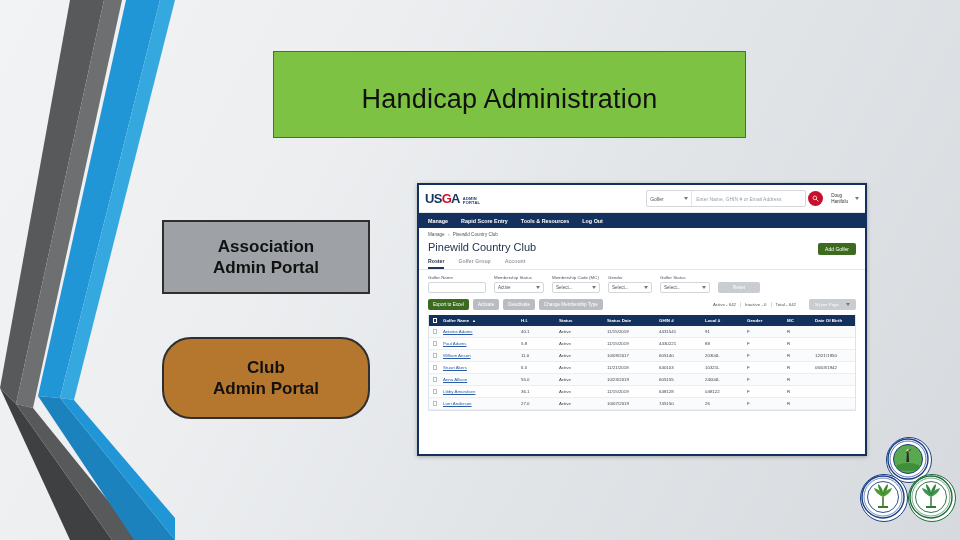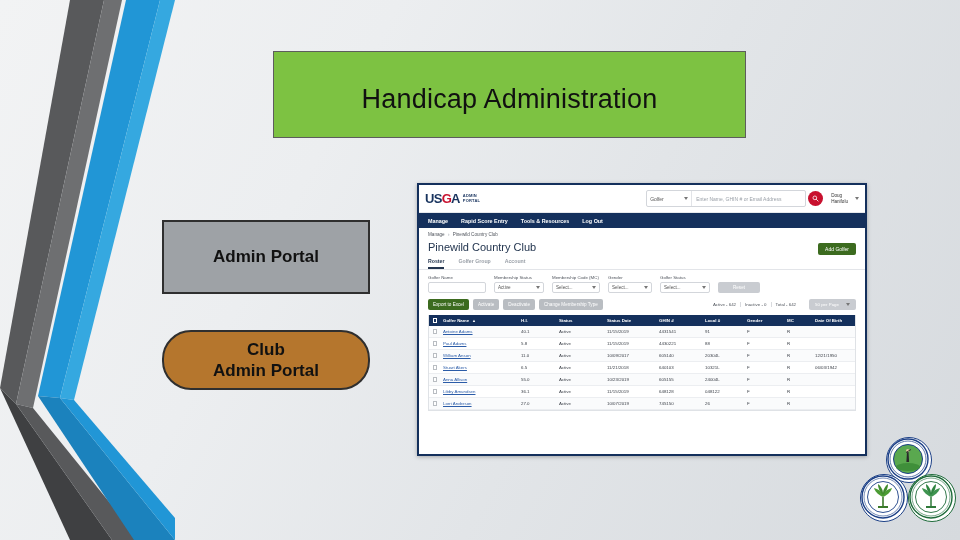--- a/index.html
+++ b/index.html
@@ -26,35 +26,35 @@
 
   
   .callout{
     position:absolute;box-sizing:border-box;
     border:2px solid #2f2f2f;
     display:flex;align-items:center;justify-content:center;
     text-align:center;line-height:1.25;
     font-size:17px;font-weight:bold;color:#111;
   }
   .callout.assoc{left:162px;top:220px;width:208px;height:74px;background:#9ea2a6;}
-  .callout.club{left:162px;top:330px;width:208px;height:60px;background:#b5762d;border-radius:29px;}
+  .callout.club{left:162px;top:337px;width:208px;height:82px;background:#b5762d;border-radius:29px;}
 
   
   .shot{
     position:absolute;left:417px;top:183px;width:450px;height:273px;
     background:#fff;border:2px solid #14305c;box-sizing:border-box;
     overflow:hidden;
     box-shadow:0 1px 4px rgba(0,0,0,.28);
   }
   
   .app-header{
     height:28px;background:#fff;display:flex;align-items:center;
     padding:0 6px;box-sizing:border-box;border-bottom:1px solid #e6e8ec;
   }
-  .logo{display:flex;align-items:center;gap:3px;}
+  .logo{display:flex;align-items:flex-end;gap:3px;}
   .logo .usga{
     font-size:13px;font-weight:bold;color:#18335e;letter-spacing:-.7px;
     font-family:"Liberation Sans",sans-serif;
   }
   .logo .usga .g{color:#c8102e;}
   .logo .sub{font-size:4px;line-height:1.15;color:#18335e;font-weight:bold;letter-spacing:.2px;}
   .hdr-right{margin-left:auto;display:flex;align-items:center;gap:0;}
   .srch-wrap{
     display:flex;align-items:center;border:1px solid #d3d6db;border-radius:2px;
     height:15px;background:#fff;
@@ -166,20 +166,21 @@
     <polygon points="60,398 74,400 175,518 175,540" fill="#2196d6"></polygon>
   </svg>
 </div>
 
 <div class="title-banner">
   <div class="t">Handicap Administration</div>
 </div>
 
 <div class="callout assoc">
   <div>
+    <div>Association</div>
     <div>Admin Portal</div>
   </div>
 </div>
 <div class="callout club">
   <div>
     <div>Club</div>
     <div>Admin Portal</div>
   </div>
 </div>
 

